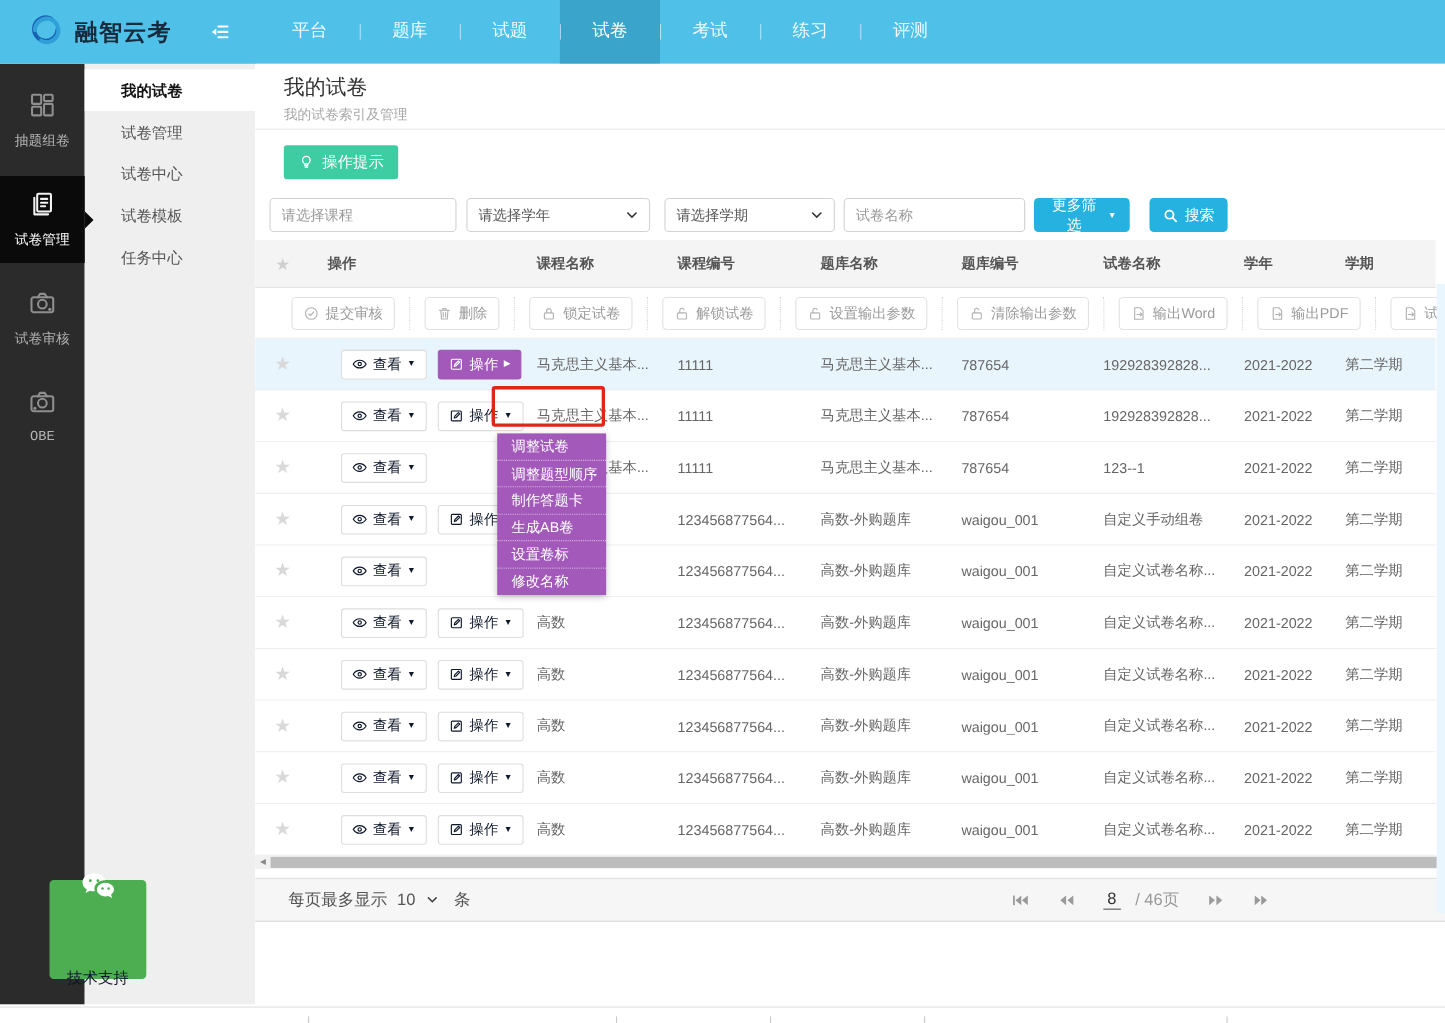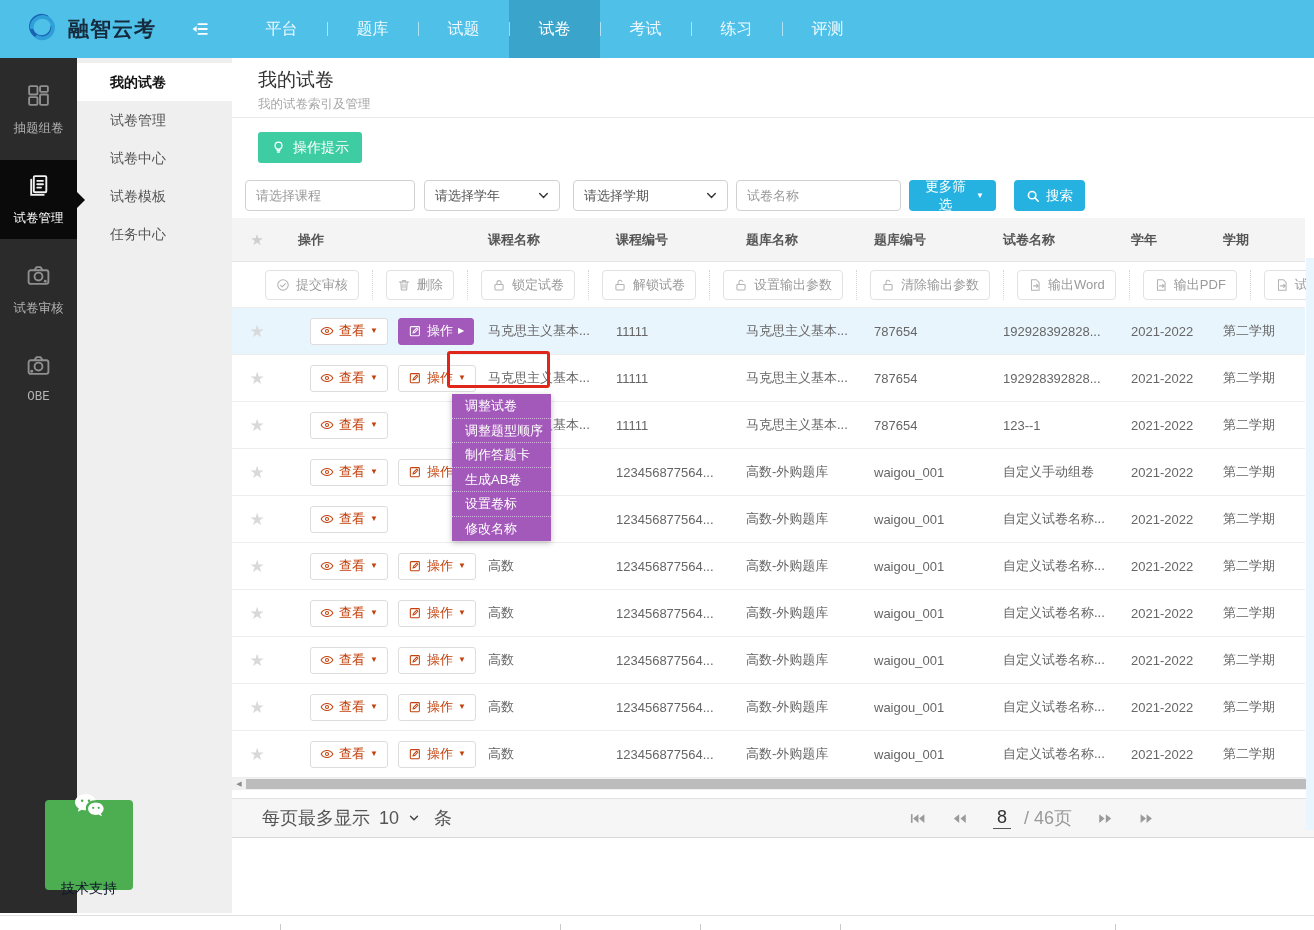--- a/index.html
+++ b/index.html
@@ -68,40 +68,40 @@
   .thead .star { color:#cfcfcf; font-size:15px; }
   .toolbar { height:46px; display:flex; align-items:center; padding-left:20px; background:#fff; border-bottom:1px solid #ededed; }
   .tb-group { display:flex; align-items:center; padding:0 13px; border-right:1px dotted #d6d6d6; height:30px; }
   .tb-group:last-child { border-right:none; }
   .tb-btn { height:30px; border:1px solid #e2e2e2; border-radius:4px; background:#fff; color:#9a9a9a; font-size:13px;
       display:inline-flex; align-items:center; gap:6px; padding:0 10px; cursor:pointer; white-space:nowrap; }
   .tb-btn svg { width:14px; height:14px; color:#b3b3b3; }
   .trow { height:47px; border-bottom:1px solid #ededed; color:#666; background:#fff; }
   .trow.hl { background:#e9f5fd; }
   .actions { display:flex; align-items:center; gap:10px; padding-left:28px; }
-  .btn-view, .btn-op { height:27px; border:1px solid #ddd; border-radius:3px; background:#fff; color:#c2410c; font-size:13px;
+  .btn-view, .btn-op { height:27px; border:1px solid #ddd; border-radius:3px; background:#fff; color:#0f172a; font-size:13px;
       display:inline-flex; align-items:center; gap:5px; padding:0 9px; cursor:pointer; white-space:nowrap; }
   .btn-view svg, .btn-op svg { width:14px; height:14px; }
   .btn-op.purple { background:#a259ba; border-color:#a259ba; color:#fff; }
 
   
   .ctx-menu { position:absolute; left:220px; top:300px; width:99px; background:#a259ba; z-index:5;
       box-shadow:0 2px 6px rgba(0,0,0,.25);margin-top:36px; }
   .ctx-item { height:24.5px; line-height:24.5px; color:#fff; font-size:13px; padding-left:13px; white-space:nowrap;
       border-bottom:1px dotted rgba(255,255,255,.55); cursor:pointer; }
   .ctx-item:last-child { border-bottom:none; }
   .red-box { position:absolute; left:215px; top:293px; width:103px; height:37px; border:3px solid #e0251b;
       border-radius:3px; z-index:6; pointer-events:none; }
 
   
   .hscroll { margin-top:0; width:1082px; height:12px; background:#f1f1f1; display:flex; align-items:center; }
   .hs-arrow { width:14px; height:12px; font-size:7px; color:#8a8a8a; text-align:center; line-height:12px; cursor:pointer; }
   .hs-thumb { flex:1; height:10px; background:#bcbcbc; margin-right:1px; cursor:grab; }
   .pager { margin-top:8px; width:1082px; height:40px; background:#f6f6f6; border-top:1px solid #e2e2e2;
-      border-bottom:1px solid #d8d8d8; display:flex; align-items:center; padding:0 30px; font-size:18px; color:#555; }
+      border-bottom:1px solid #d8d8d8; display:flex; align-items:center; padding:0 30px; font-size:15px; color:#555; }
   .pg-size { display:flex; align-items:center; gap:9px; cursor:pointer; }
   .pg-size svg { width:12px; height:12px; color:#444; }
   .pg-right { margin-left:auto; margin-right:128px; display:flex; align-items:center; gap:25px; }
   .pg-ico { width:17px; height:15px; color:#9a9a9a; cursor:pointer; display:inline-flex; }
   .pg-ico svg { width:17px; height:15px; }
   .pg-cur { color:#333; border-bottom:1px solid #555; padding:0 4px; cursor:text; }
   .pg-total { color:#999; }
 
   .right-strip { position:absolute; right:0; top:200px; width:8px; height:572px; background:#eaf6fd; }
 
@@ -187,21 +187,21 @@
       <button class="tip-btn">
         <svg viewBox="0 0 24 24" fill="none" stroke="#fff" stroke-width="2" stroke-linecap="round">
           <circle cx="12" cy="9" r="5.5"></circle>
             <path d="M10 14.5v2.5h4v-2.5M10.5 19.5h3"></path>
         </svg>
         <span>操作提示</span>
       </button>
 
       <div class="filters">
         <input class="f-input" style="width: 170px; margin-right: 9px;" placeholder="请选择课程">
-        <div class="f-select" style="width:136px;margin-right:13px">
+        <div class="f-select" style="width:167px;margin-right:13px">
           <span>请选择学年</span>
           <svg viewBox="0 0 24 24" fill="none" stroke="currentColor" stroke-width="2.6" stroke-linecap="round">
               <path d="M5 8.5l7 7 7-7"></path>
             </svg>
         </div>
         <div class="f-select" style="width:155px;margin-right:8px">
           <span>请选择学期</span>
           <svg viewBox="0 0 24 24" fill="none" stroke="currentColor" stroke-width="2.6" stroke-linecap="round">
               <path d="M5 8.5l7 7 7-7"></path>
             </svg>

